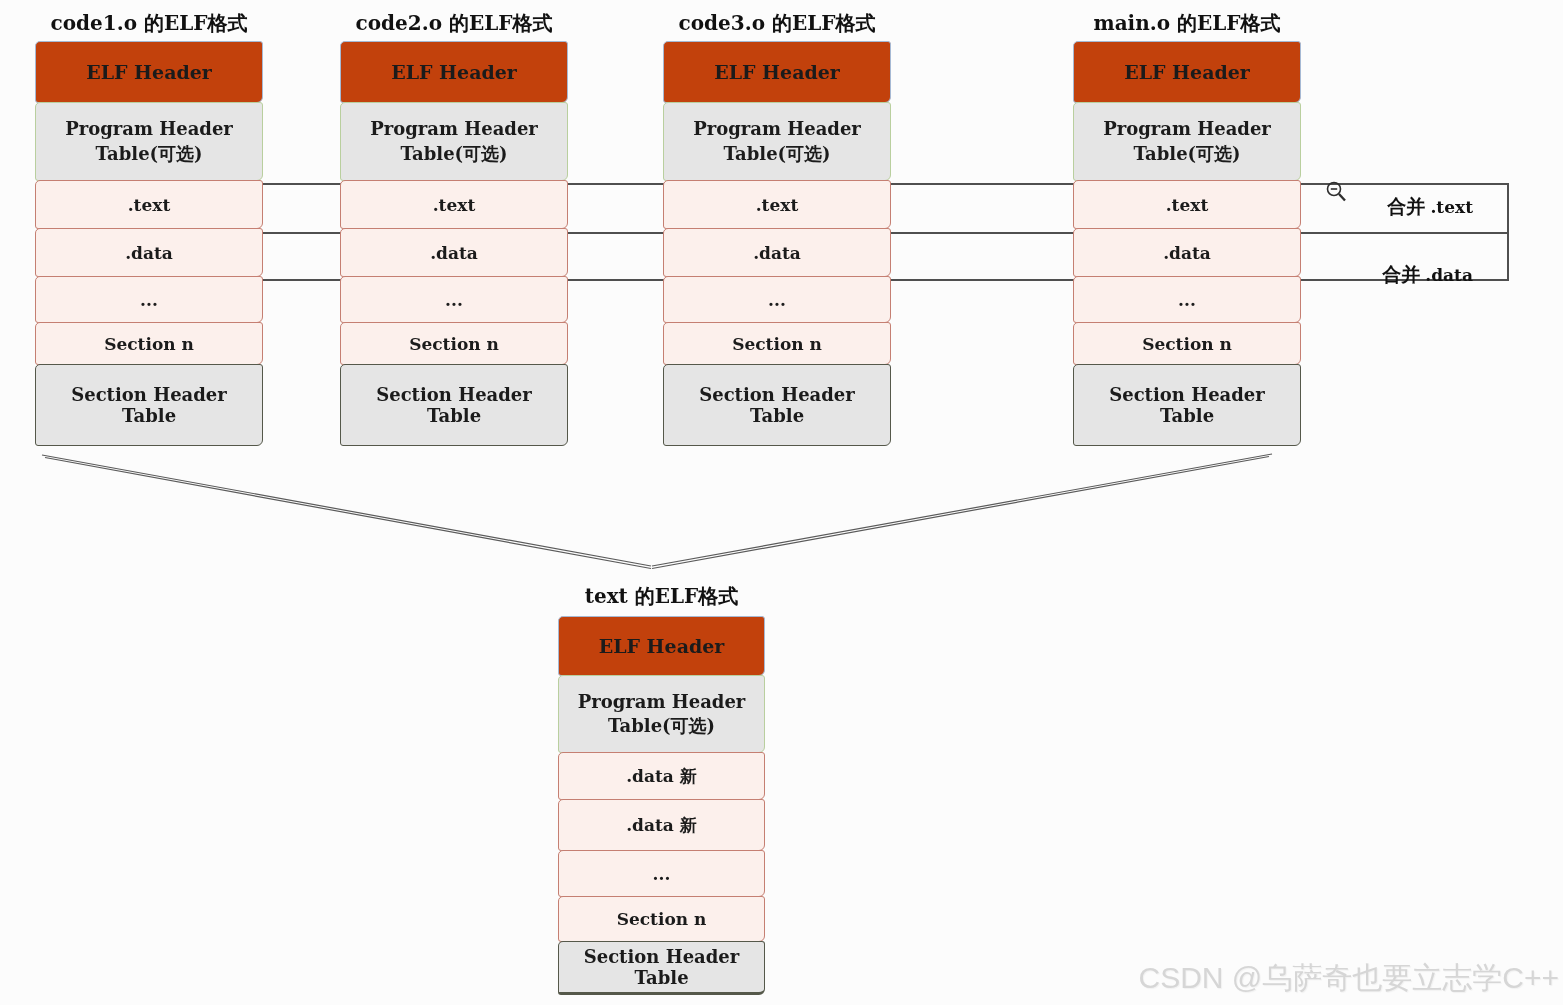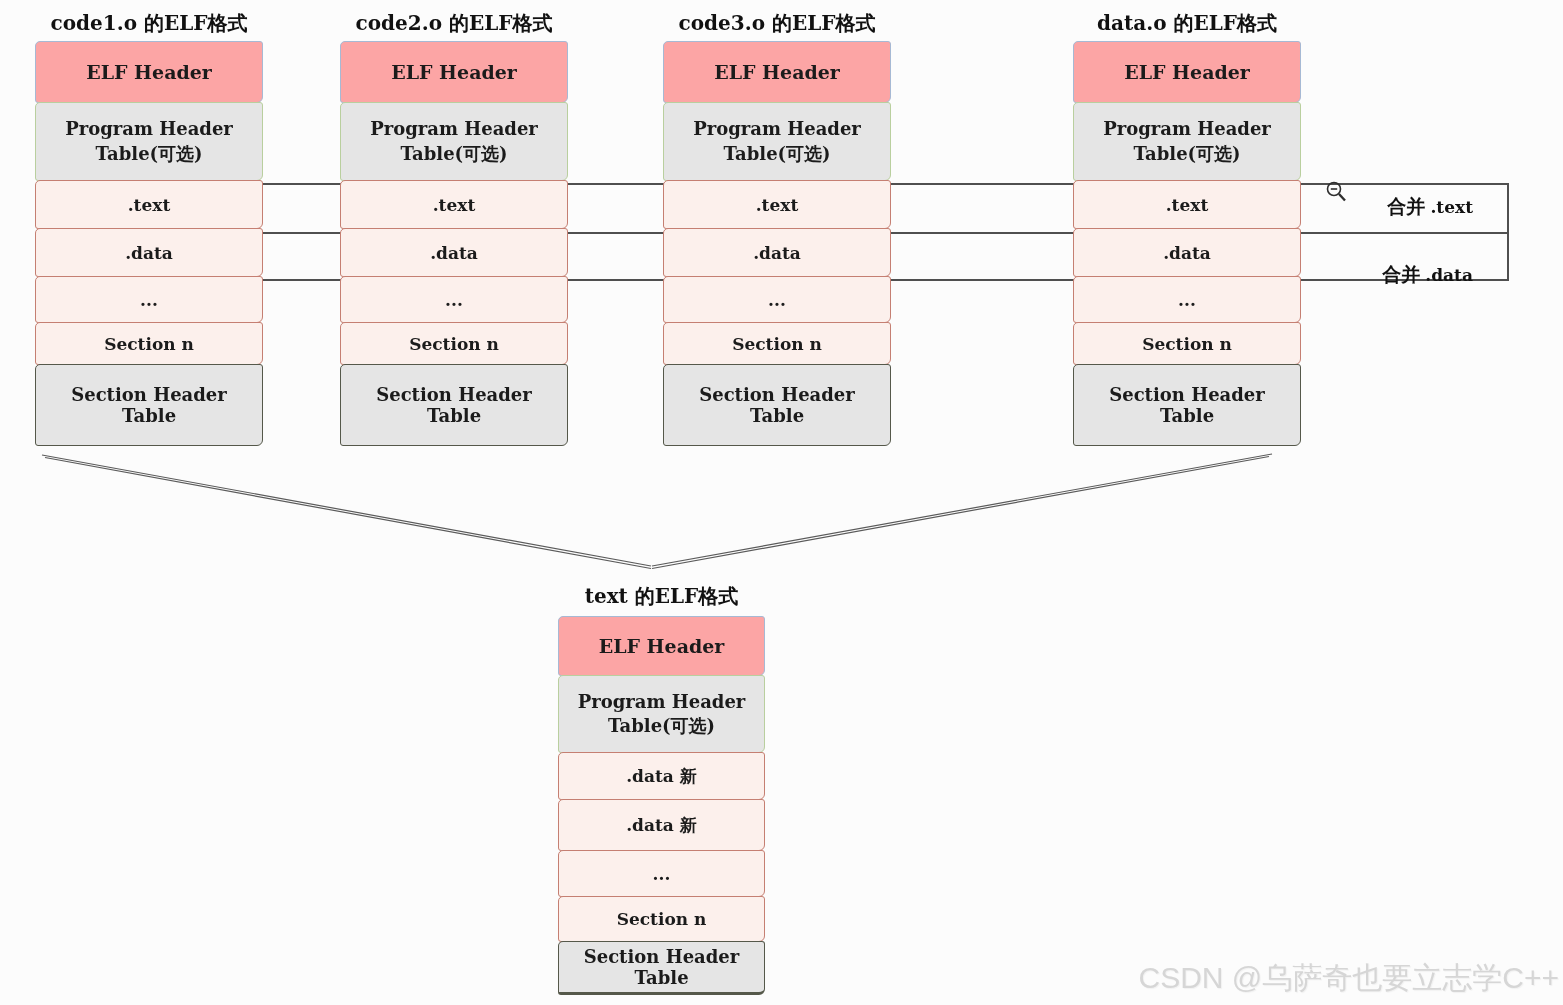--- a/index.html
+++ b/index.html
@@ -31,21 +31,21 @@
     height:34px;line-height:30px;text-align:center;
     font-weight:bold;font-size:20px;color:#111;white-space:nowrap;
   }
   .box{
     box-sizing:border-box;width:100%;margin-top:-1px;
     display:flex;align-items:center;justify-content:center;
     text-align:center;font-weight:bold;color:#1b1b1b;
     padding:0 6px;border-radius:5px 3px 6px 3px;
     position:relative;
   }
-  .blue {background:#fca5a5;border:1.6px solid #a6b9d4;}
+  .blue {background:#c2410c;border:1.6px solid #a6b9d4;}
   .green{background:#e5e5e5;border:1.6px solid #b9cf9e;}
   .pink {background:#fcf0ec;border:1.6px solid #c57f72;}
   .sht  {background:#e5e5e5;border:1.8px solid #55584a;}
   
   .r0{height:62px;font-size:19px;}
   .r1{height:79px;font-size:18px;line-height:1.35;}
   .r2{height:49px;font-size:17px;}
   .r3{height:49px;font-size:17px;}
   .r4{height:47px;font-size:17px;}
   .r5{height:43px;font-size:17px;}
@@ -125,21 +125,21 @@
     <div class="box blue  r0">ELF Header</div>
     <div class="box green r1">Program Header Table(可选)</div>
     <div class="box pink  r2">.text</div>
     <div class="box pink  r3">.data</div>
     <div class="box pink  r4">...</div>
     <div class="box pink  r5">Section n</div>
     <div class="box sht   r6">Section Header Table</div>
   </div>
 
   <div class="col" style="left:1073px;top:8px">
-    <div class="col-title">data.o 的ELF格式</div>
+    <div class="col-title">main.o 的ELF格式</div>
     <div class="box blue  r0">ELF Header</div>
     <div class="box green r1">Program Header Table(可选)</div>
     <div class="box pink  r2">.text</div>
     <div class="box pink  r3">.data</div>
     <div class="box pink  r4">...</div>
     <div class="box pink  r5">Section n</div>
     <div class="box sht   r6">Section Header Table</div>
   </div>
 
   <div class="col" style="left:558px;top:580px;width:207px">

